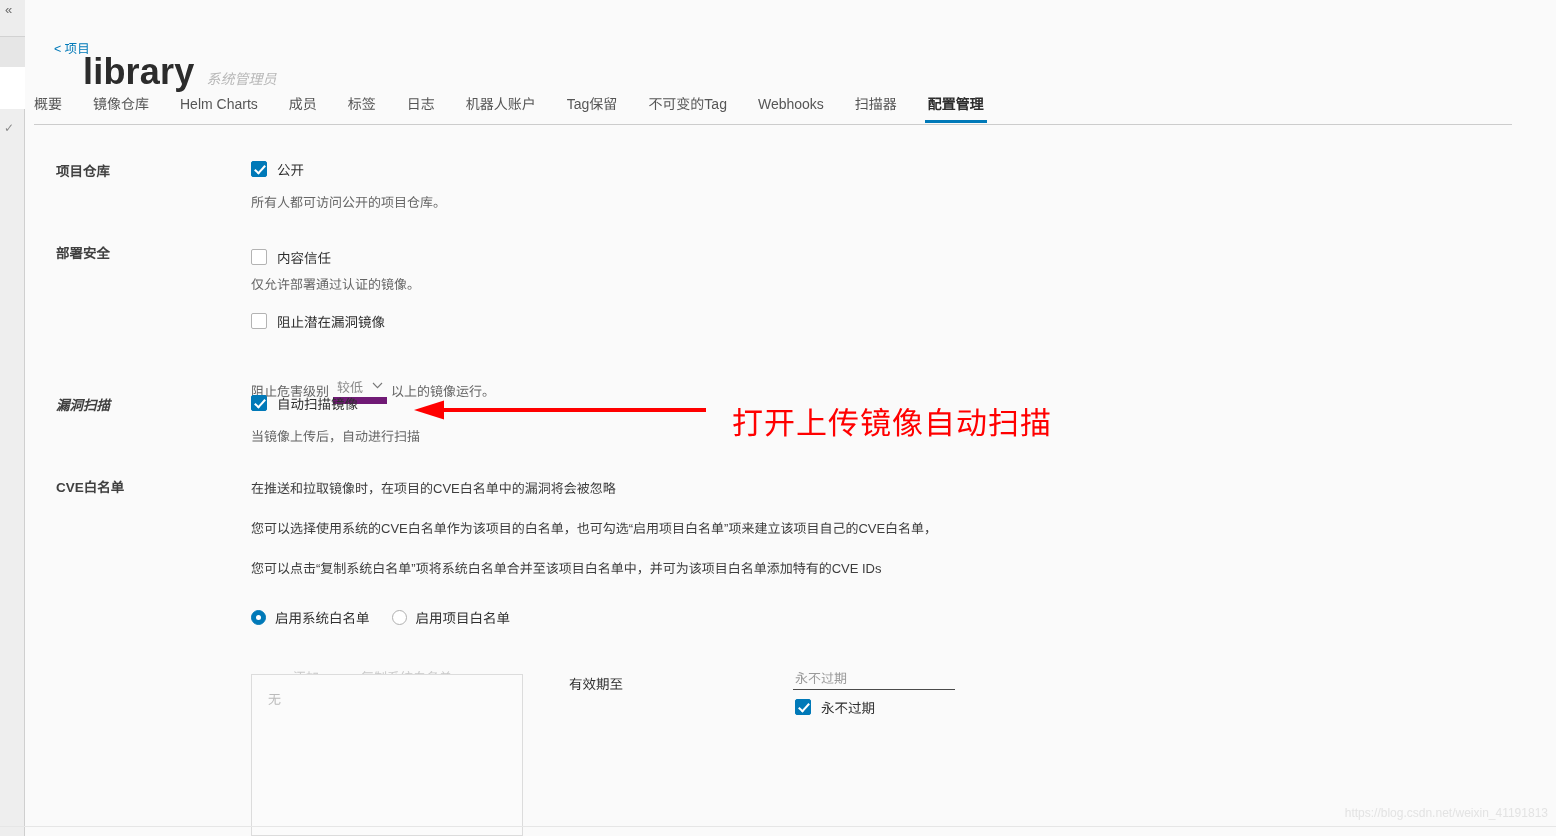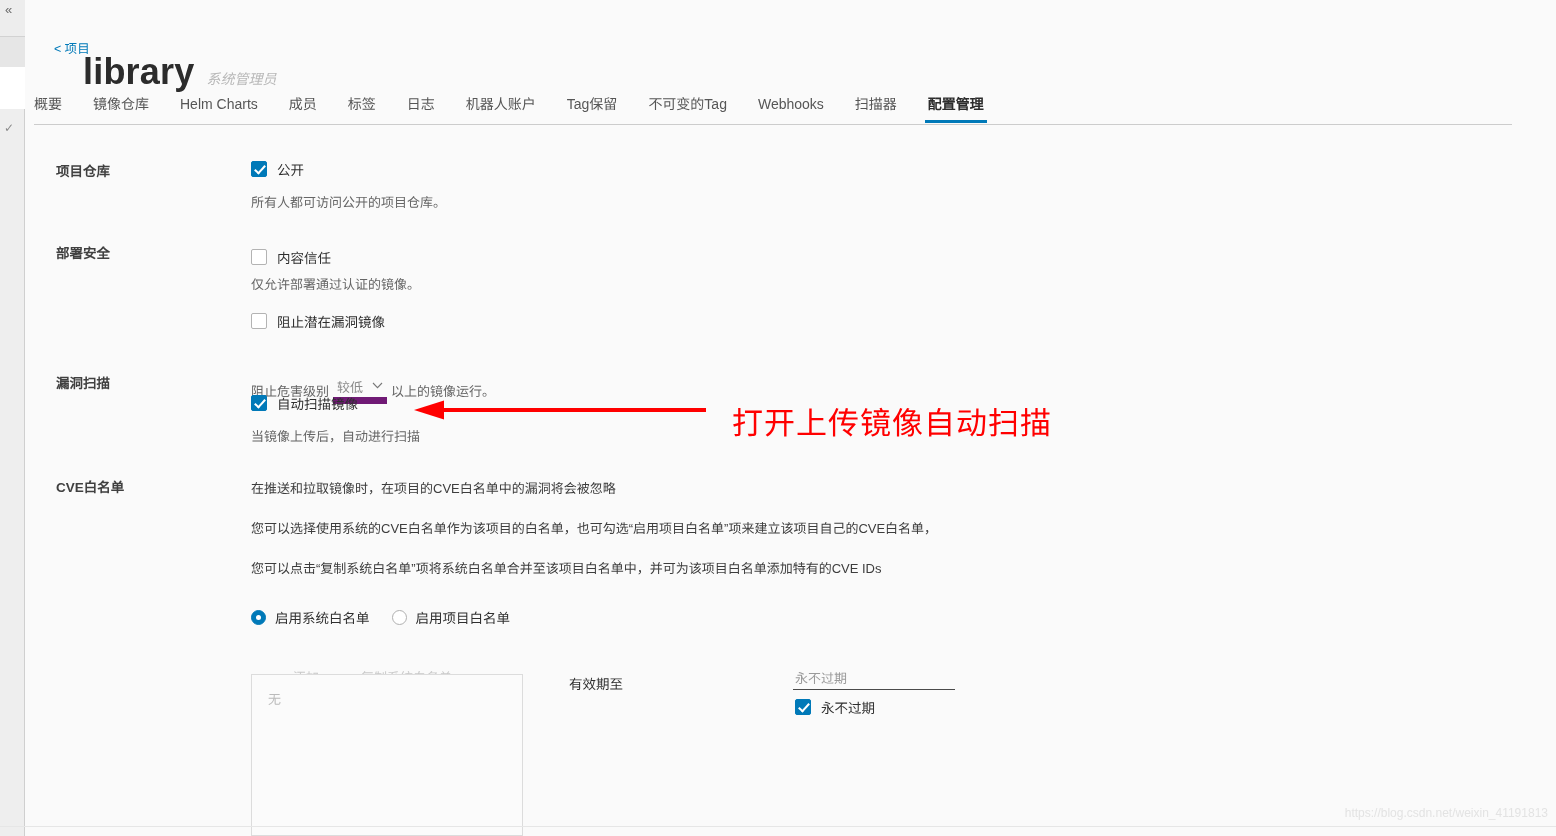--- a/index.html
+++ b/index.html
@@ -167,21 +167,21 @@
         <span class="val">较低</span>
         <span class="chev">
           <svg width="11" height="7" viewBox="0 0 11 7" aria-hidden="true">
             <path d="M1 1 L5.5 5.6 L10 1" fill="none" stroke="#777777" stroke-width="1.1"></path>
           </svg>
         </span>
       </span>
       <span class="hint">以上的镜像运行。</span>
     </div>
 
-    <div class="section-label" style="top:372px;">漏洞扫描</div>
+    <div class="section-label" style="top:394px;font-style:italic;">漏洞扫描</div>
 
     <div class="field" style="top:393px;">
       <div class="cb-row">
         <span class="cbox checked"></span>
         <span class="cb-label">自动扫描镜像</span>
       </div>
     </div>
     <div class="field hint" style="top:426px;">当镜像上传后，自动进行扫描</div>
 
     <div class="section-label" style="top:476px;">CVE白名单</div>

